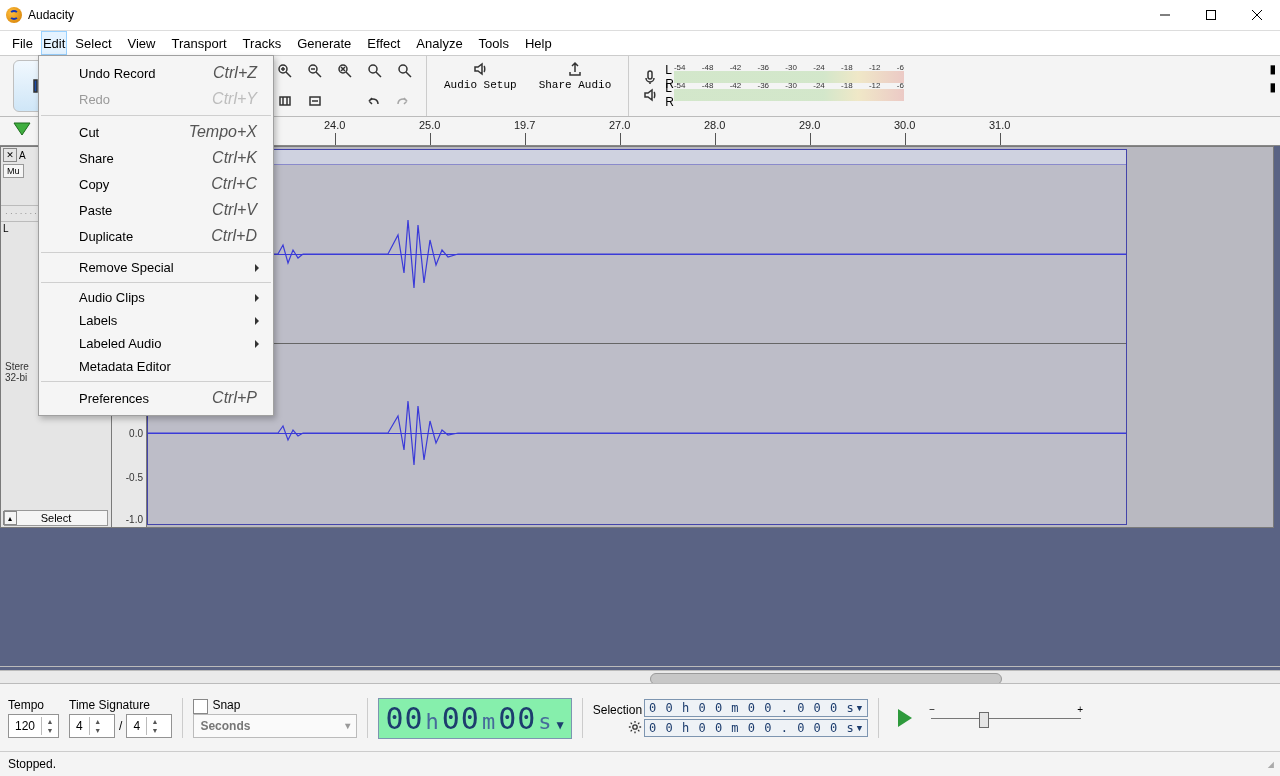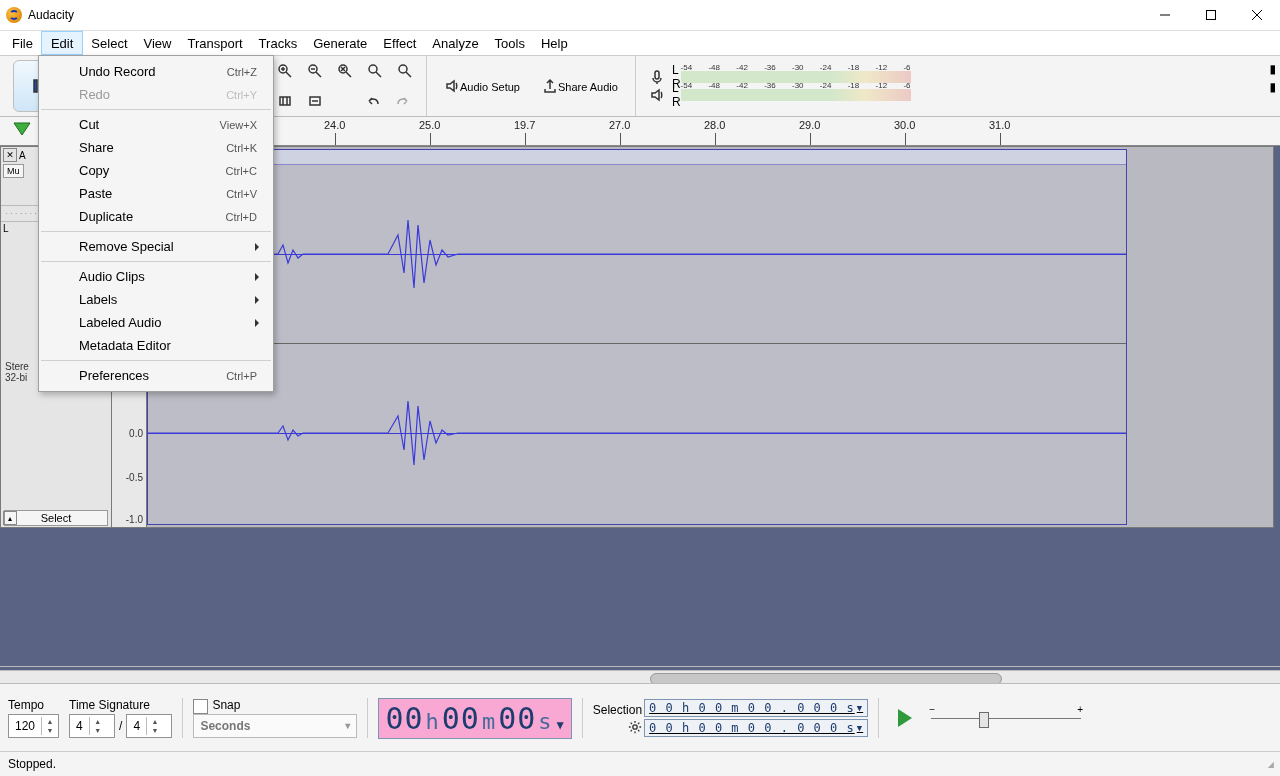--- a/index.html
+++ b/index.html
@@ -7,31 +7,31 @@
   .titlebar{height:30px;display:flex;align-items:center;background:#fff;border-bottom:1px solid #ddd;}
   .titlebar .logo{width:16px;height:16px;margin:0 6px;border-radius:50%;background:radial-gradient(circle at 35% 35%,#ffbe3d,#d17a00);position:relative;}
   .titlebar .logo:after{content:"";position:absolute;inset:3px;border:2px solid #1437b7;border-radius:50%;border-left-color:transparent;border-right-color:transparent;}
   .titlebar .title{flex:0 0 auto;font-size:12px;}
   .titlebar .spacer{flex:1;}
   .winbtn{width:46px;height:30px;display:flex;align-items:center;justify-content:center;}
   .winbtn svg{width:10px;height:10px;stroke:#000;fill:none;stroke-width:1;}
   
   .menubar{height:24px;background:#fff;display:flex;align-items:stretch;padding:0 4px;border-bottom:1px solid #ccc;}
   .menubar .menu-item{padding:0 8px;display:flex;align-items:center;font-size:13px;}
-  .menubar .menu-item.open{background:#e5f3ff;border:1px solid #99d1ff;padding:0 9px;}
+  .menubar .menu-item.open{background:#e5f3ff;border:1px solid #99d1ff;padding:0 1px;}
   
   .toolbar{display:flex;align-items:center;background:#f4f4f4;border-bottom:1px solid #bbb;height:60px;padding:0 4px;}
   .tool-group{display:flex;align-items:center;border-left:1px solid #ccc;padding:0 6px;height:100%;}
   .tool-group.first{border-left:none;}
   .tool-col{display:flex;flex-direction:column;gap:2px;}
   .tbtn{width:28px;height:26px;display:flex;align-items:center;justify-content:center;border:1px solid transparent;border-radius:3px;}
   .tbtn.active{background:#cfe6f7;border-color:#7fb5e0;}
   .bigbtn{width:50px;height:50px;border-radius:6px;margin:0 3px;display:flex;align-items:center;justify-content:center;border:1px solid #bfbfbf;background:linear-gradient(#fdfdfd,#e7e7e7);}
   .bigbtn.primary{background:linear-gradient(#f1f8fe,#cfe6f7);}
-  .labeled-btn{display:flex;flex-direction:row;align-items:center;border:1px solid transparent;border-radius:4px;padding:2px 10px;height:50px;}
+  .labeled-btn{display:flex;flex-direction:column;align-items:center;border:1px solid transparent;border-radius:4px;padding:2px 10px;height:50px;font-family:Liberation Mono, monospace;}
   .labeled-btn .lbl{font-size:11px;margin-top:2px;}
   .meter{flex:1;position:relative;height:26px;display:flex;align-items:center;}
   .meter-row{display:flex;align-items:center;height:14px;}
   .meter .scale{position:relative;width:230px;height:12px;background:linear-gradient(to right,#6fbf4e 0%,#6fbf4e 65%,#e2c341 80%,#d24a3a 100%);opacity:.25;}
   .meter .ticks{position:absolute;top:-1px;left:0;width:230px;display:flex;justify-content:space-between;font-size:8px;color:#333;}
   
   .ruler{height:28px;background:#f4f4f4;border-bottom:1px solid #888;position:relative;display:flex;align-items:flex-end;padding-left:145px;}
   .ruler .play-marker{position:absolute;left:12px;top:2px;}
   .ruler .play-marker svg{width:20px;height:18px;}
   .ruler .tick{position:relative;width:94px;font-size:11px;color:#222;border-left:1px solid #555;height:12px;}
@@ -53,39 +53,39 @@
   .clip .title-strip{height:14px;background:#cfd2e0;border-bottom:1px solid #8a8acb;}
   .channel{position:relative;height:178px;border-bottom:1px solid #666;}
   .channel .zero{position:absolute;top:50%;left:0;right:0;border-top:1px solid #3a3ad8;}
   .channel svg{position:absolute;top:0;left:0;width:100%;height:100%;}
   .drag-line{position:absolute;top:0;bottom:0;width:2px;background:#ffef5a;left:110px;}
   .hscroll{position:absolute;left:0;right:0;bottom:-1px;height:16px;background:#eaeaea;border-top:1px solid #bbb;overflow:hidden;}
   
   .dropdown{position:absolute;top:55px;left:38px;width:234px;background:#f5f5f5;border:1px solid #a0a0a0;box-shadow:2px 3px 6px rgba(0,0,0,.25);padding:4px 0;z-index:50;}
   .dropdown .mi{display:flex;align-items:center;justify-content:space-between;padding:4px 16px 4px 40px;font-size:13px;position:relative;}
   .dropdown .mi.disabled{color:#9a9a9a;}
-  .dropdown .mi .shortcut{color:#555;font-size:11px;}
+  .dropdown .mi .shortcut{color:#555;font-size:16px;font-style:italic;}
   .dropdown .mi.disabled .shortcut{color:#bdbdbd;}
   .dropdown .mi.sub:after{content:"";position:absolute;right:10px;top:50%;margin-top:-4px;border:4px solid transparent;border-left-color:#333;}
   .dropdown hr{border:none;border-top:1px solid #cfcfcf;margin:3px 2px;}
   
   .bottom{position:absolute;left:0;right:0;bottom:24px;height:60px;background:#f4f4f4;border-top:1px solid #bbb;display:flex;align-items:center;gap:10px;padding:4px 8px;}
   .field-col{display:flex;flex-direction:column;}
   .field-col .flabel{font-size:12px;margin-bottom:2px;}
   .num-input{display:flex;align-items:center;border:1px solid #939393;background:#fff;height:22px;}
   .num-input span{padding:0 6px;font-size:12px;}
   .spinner{width:16px;display:flex;flex-direction:column;border-left:1px solid #bbb;}
   .spinner div{flex:1;font-size:7px;text-align:center;line-height:9px;color:#555;}
   .sel-wrap{border:1px solid #bbb;background:#fafafa;color:#777;height:22px;display:flex;align-items:center;padding:0 6px;width:150px;justify-content:space-between;font-weight:bold;}
   .sel-wrap:after{content:"▾";color:#999;font-size:10px;}
   .checkbox{width:13px;height:13px;border:1px solid #888;background:#fff;margin-right:4px;display:inline-block;vertical-align:middle;}
-  .big-time{font-family:"Segoe UI",monospace;background:#f9a8d4;border:1px solid #7d95b0;padding:2px 6px;font-size:30px;color:#1d3d6e;letter-spacing:1px;display:flex;align-items:baseline;}
+  .big-time{font-family:"Segoe UI",monospace;background:#86efac;border:1px solid #7d95b0;padding:2px 6px;font-size:30px;color:#1d3d6e;letter-spacing:1px;display:flex;align-items:baseline;}
   .big-time .unit{font-size:22px;margin:0 2px;color:#466a9a;}
   .big-time .dd{font-size:12px;margin-left:2px;}
-  .selection-box{display:flex;flex-direction:column;gap:2px;text-decoration:underline;}
+  .selection-box{display:flex;flex-direction:column;gap:2px;}
   .small-time{border:1px solid #7d95b0;background:#eef2f6;color:#1d3d6e;font-size:12px;padding:1px 4px;font-family:monospace;letter-spacing:1px;display:flex;align-items:center;}
   .small-time .dd{font-size:9px;margin-left:2px;}
   .play-tri{width:0;height:0;border-top:9px solid transparent;border-bottom:9px solid transparent;border-left:14px solid #2e9a3c;}
   .speed-slider{position:relative;width:150px;height:16px;}
   .speed-slider .track-line{position:absolute;top:8px;left:0;right:0;height:1px;background:#777;}
   .speed-slider .thumb{position:absolute;top:2px;left:48px;width:8px;height:14px;background:#e5e5e5;border:1px solid #6a6a6a;}
   .statusbar{position:absolute;left:0;right:0;bottom:0;height:24px;background:#f4f4f4;border-top:1px solid #ccc;display:flex;align-items:center;padding:0 8px;font-size:12px;}
   .statusbar .grip{margin-left:auto;color:#aaa;font-size:8px;letter-spacing:-2px;}
   .svg-icon{width:16px;height:16px;stroke:#333;fill:none;stroke-width:1.5;}
 </style>
@@ -403,21 +403,21 @@
       <span>Undo Record</span>
       <span class="shortcut">Ctrl+Z</span>
     </div>
     <div class="mi disabled">
       <span>Redo</span>
       <span class="shortcut">Ctrl+Y</span>
     </div>
     <hr>
     <div class="mi">
       <span>Cut</span>
-      <span class="shortcut">View+X</span>
+      <span class="shortcut">Tempo+X</span>
     </div>
     <div class="mi">
       <span>Share</span>
       <span class="shortcut">Ctrl+K</span>
     </div>
     <div class="mi">
       <span>Copy</span>
       <span class="shortcut">Ctrl+C</span>
     </div>
     <div class="mi">

